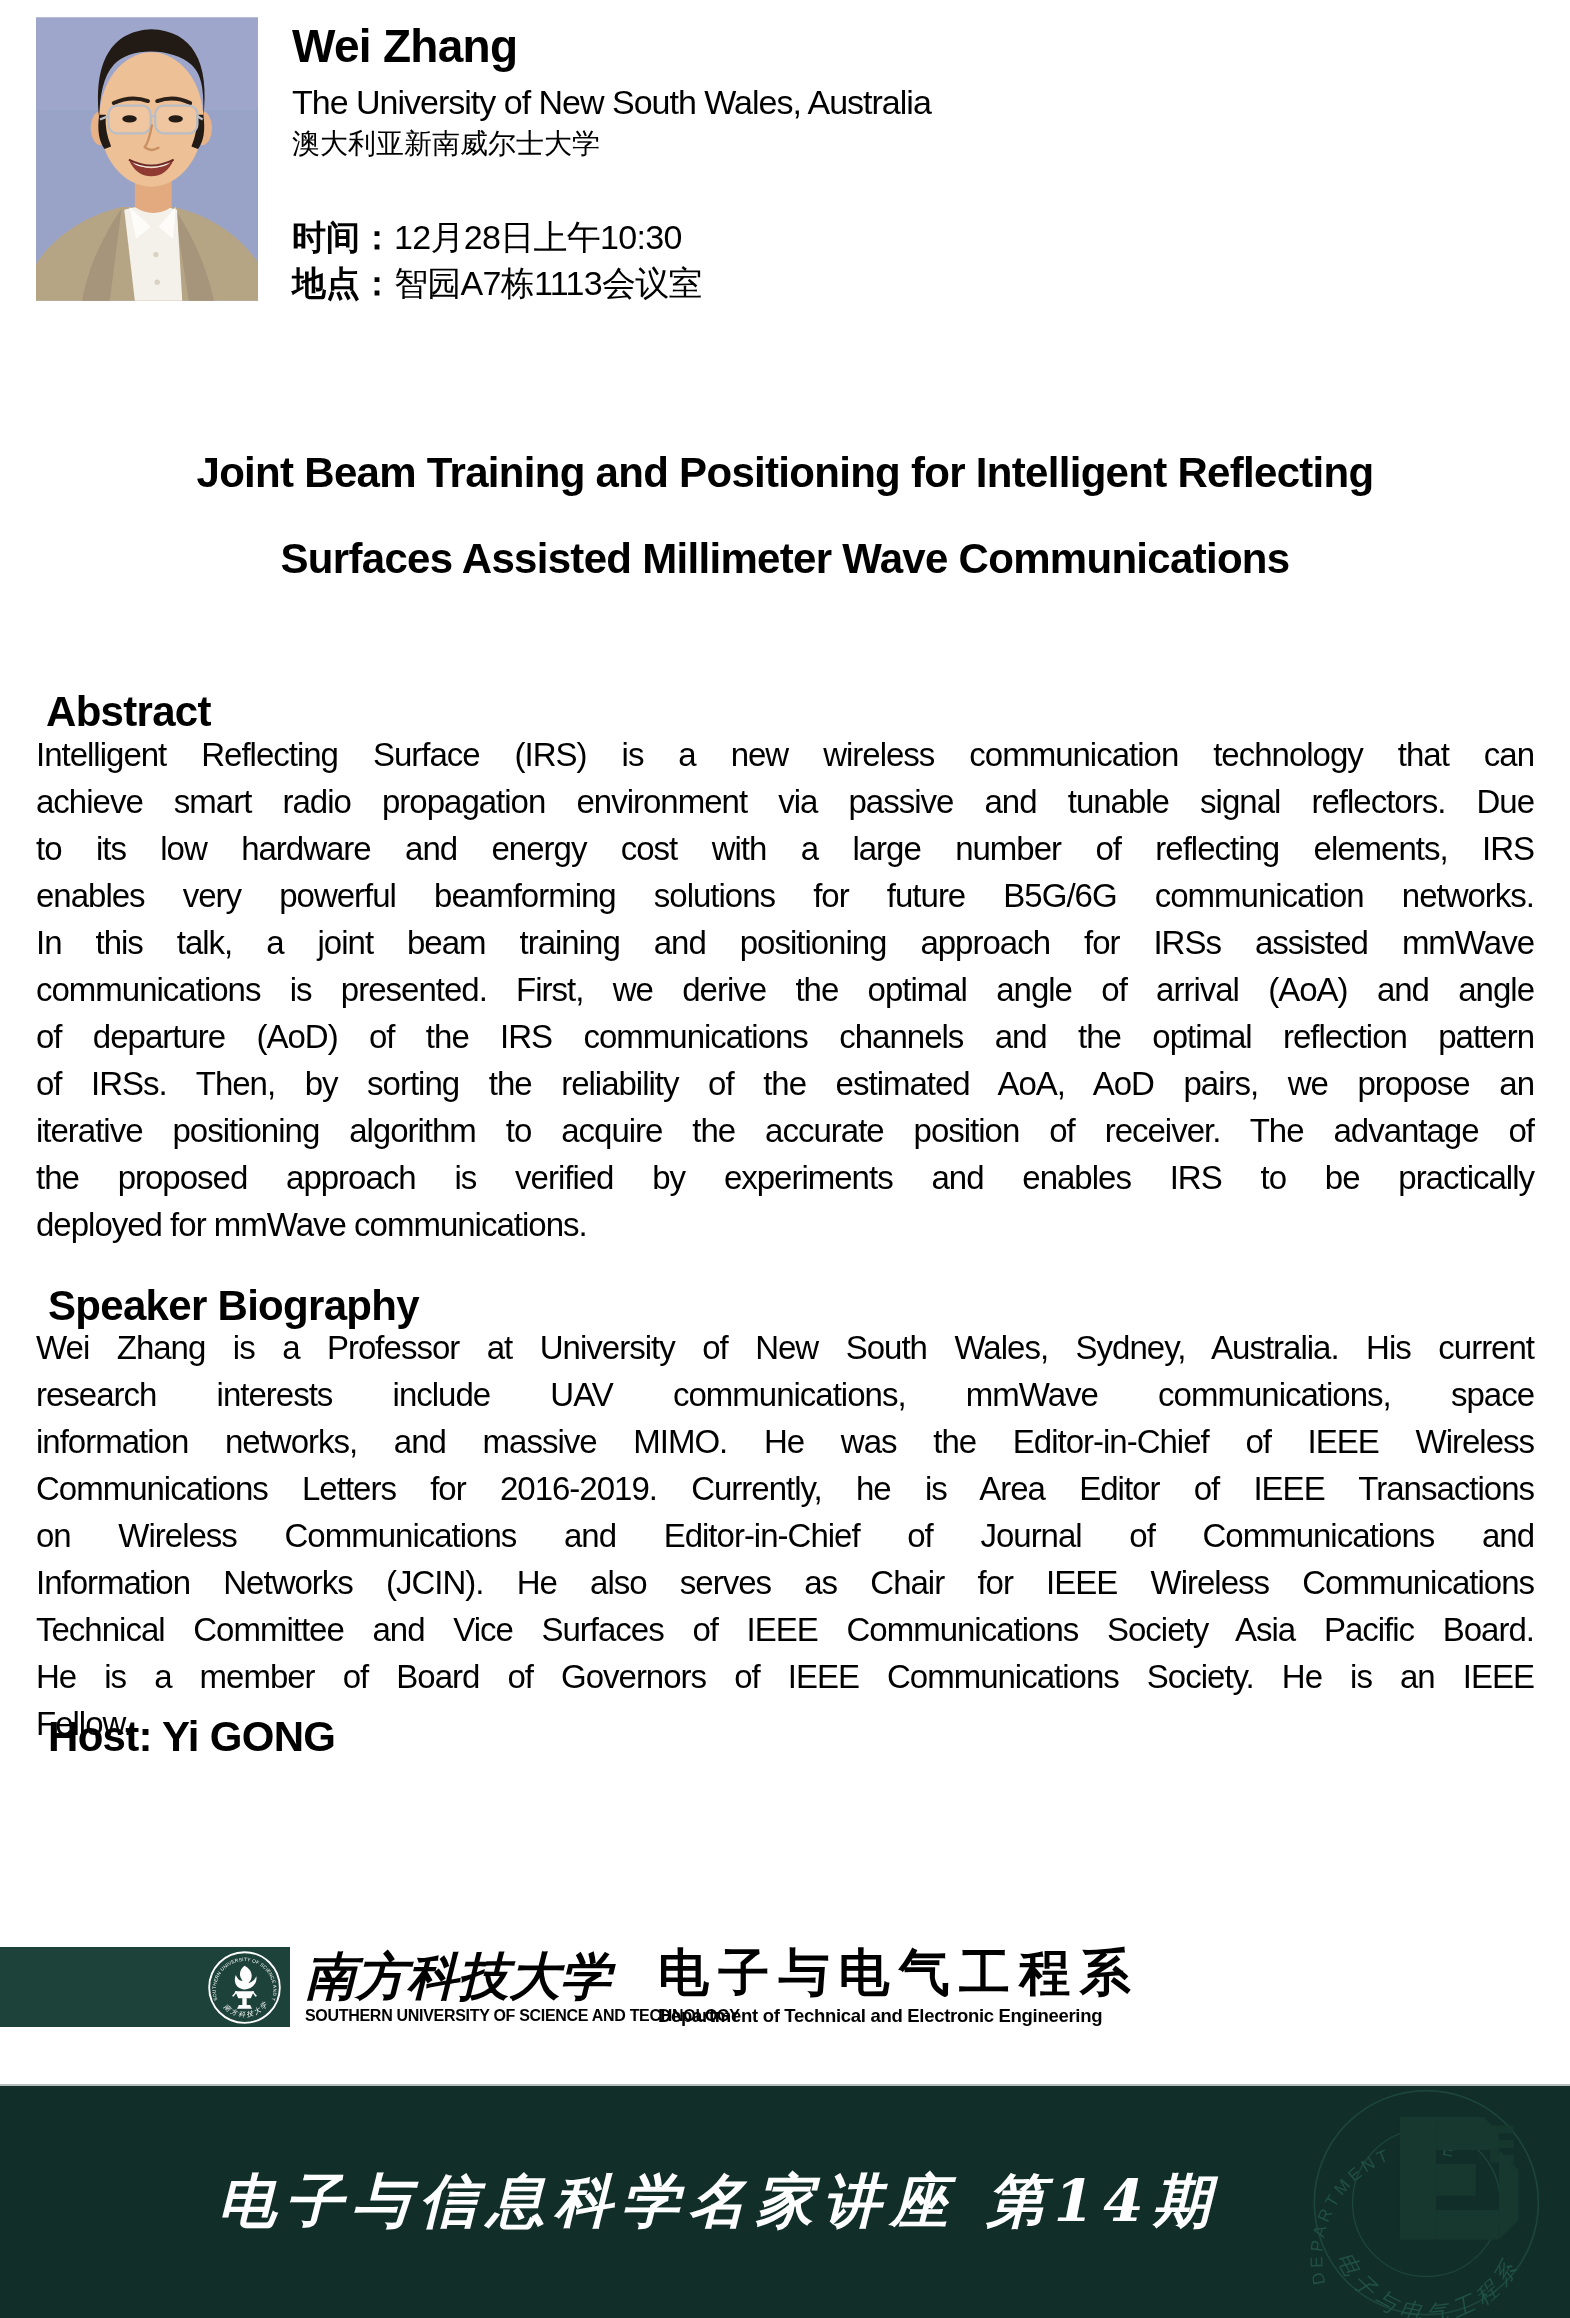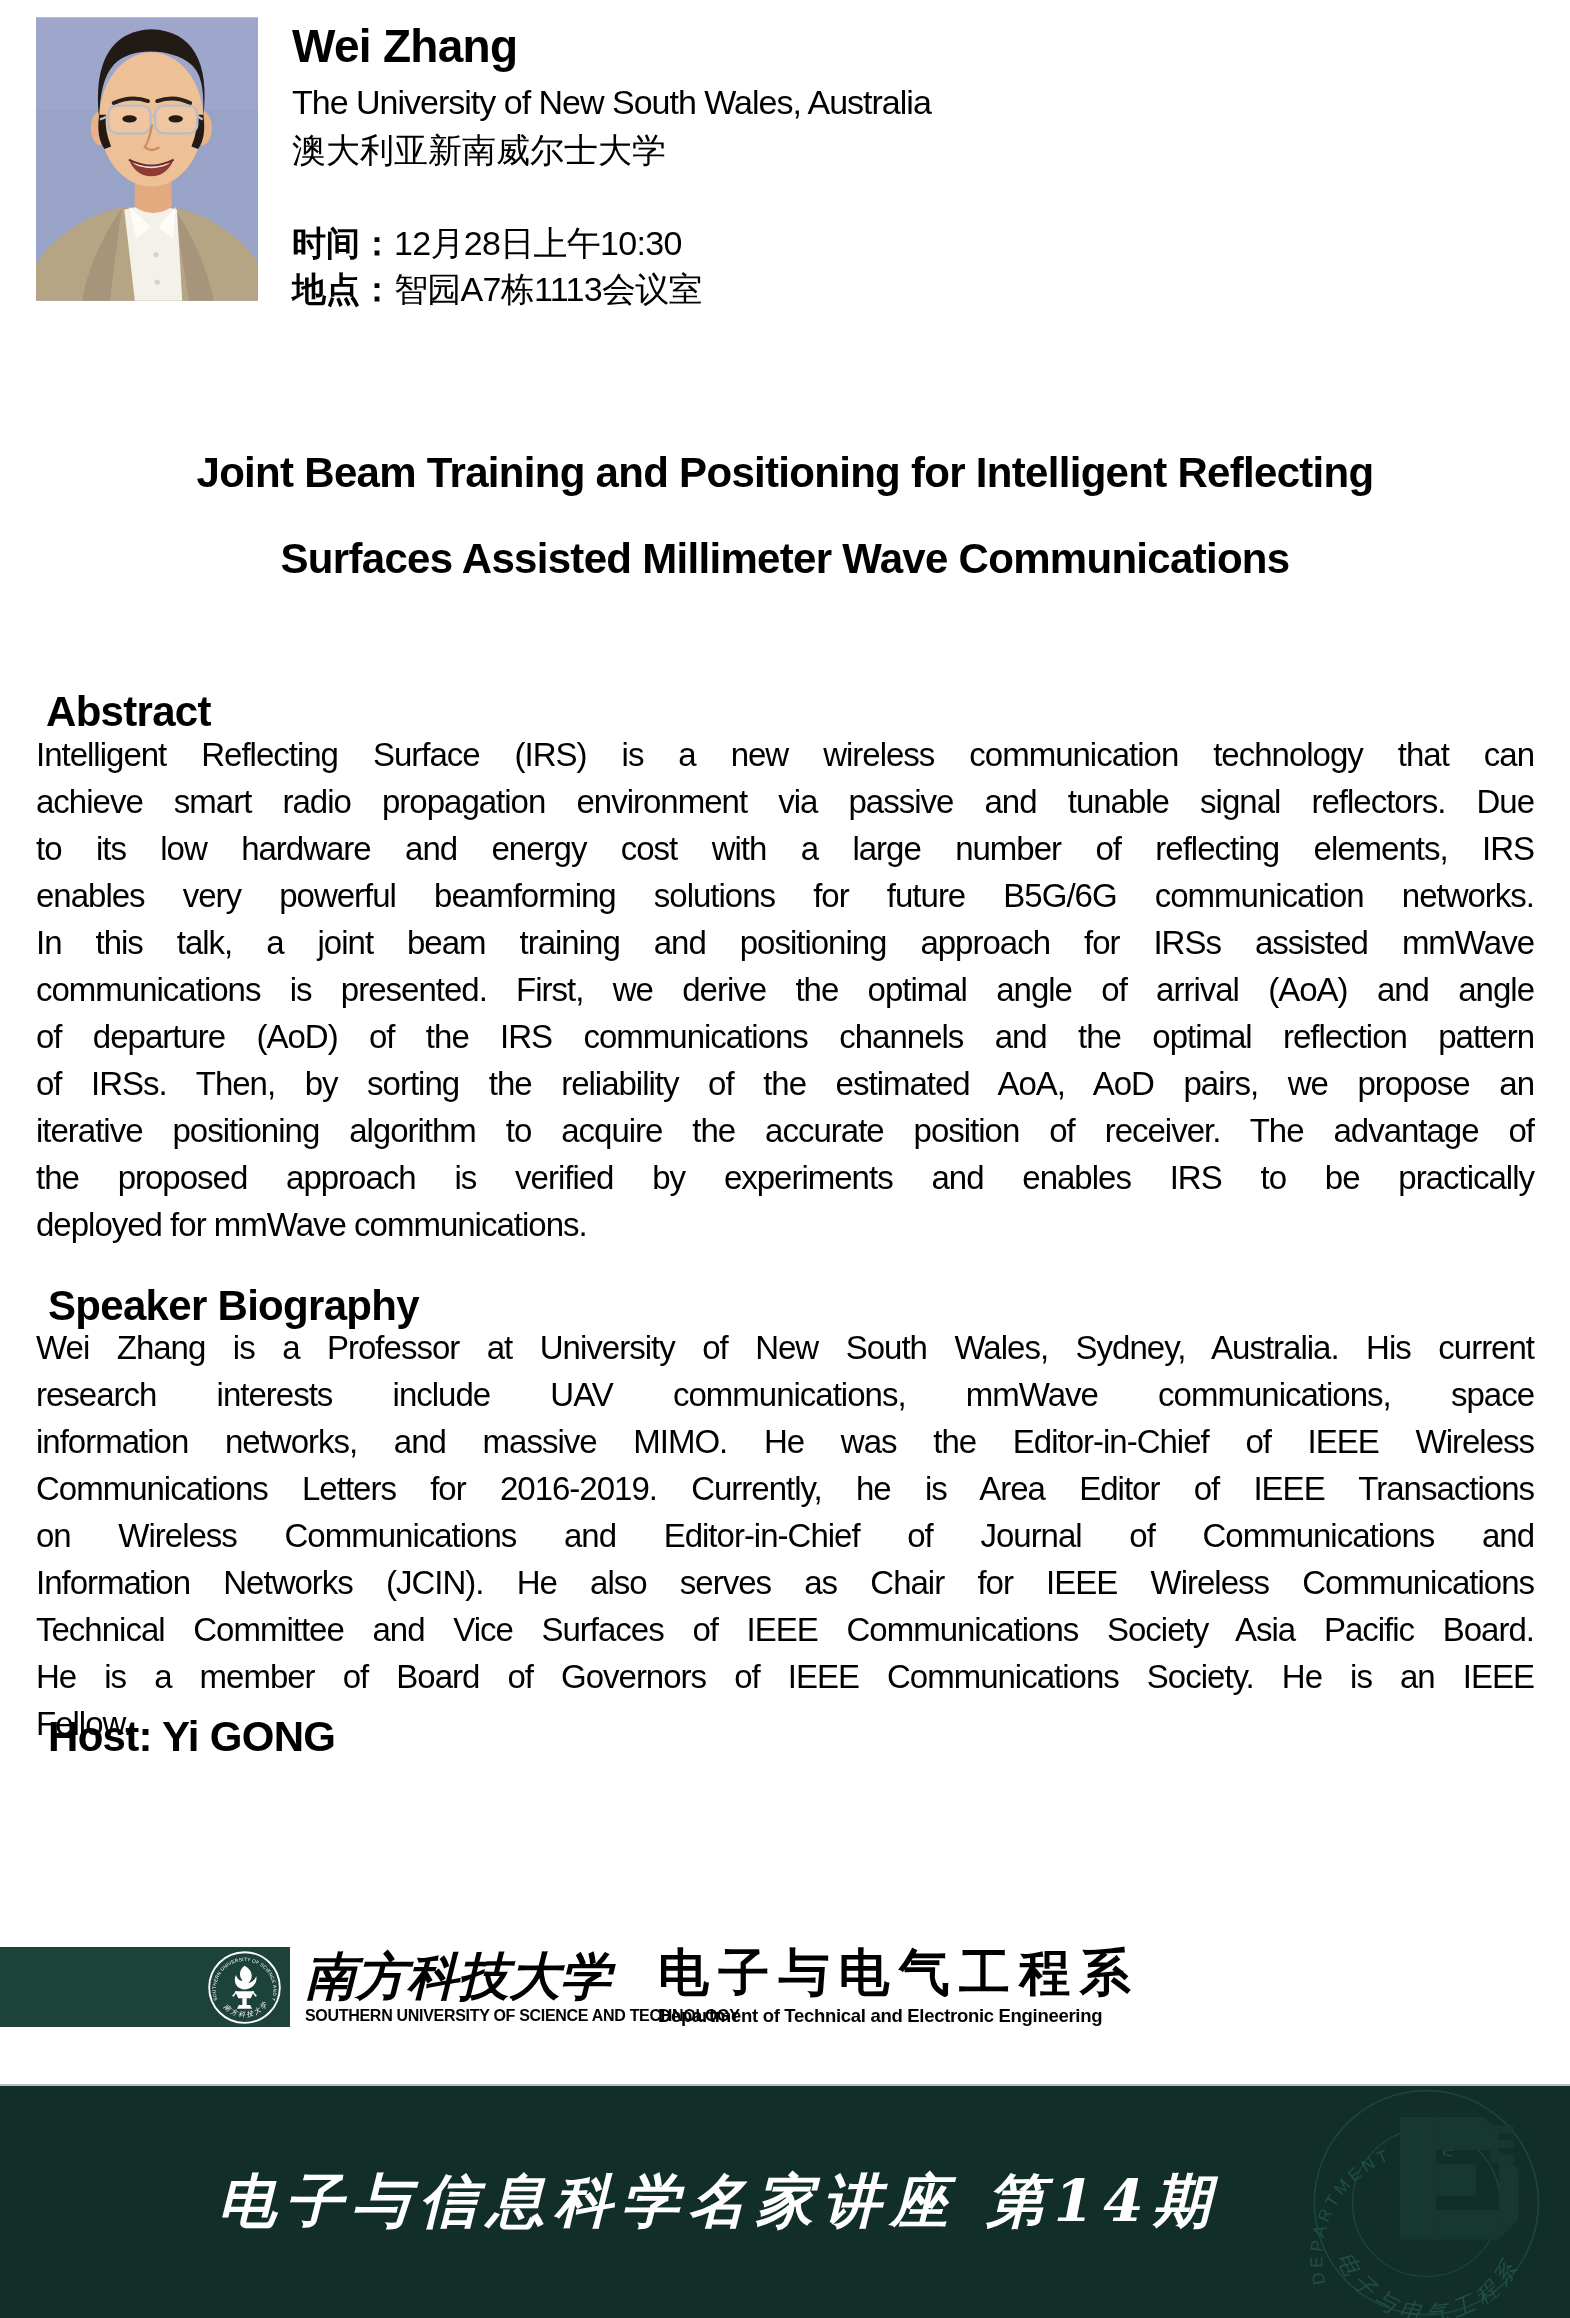--- a/index.html
+++ b/index.html
@@ -5,21 +5,21 @@
   html,body{margin:0;padding:0;background:#ffffff;}
   body{width:1571px;height:2319px;position:relative;overflow:hidden;
        font-family:"Liberation Sans","DejaVu Sans",sans-serif;color:#000;}
   .abs{position:absolute;}
 
   
   .photo-frame{left:36px;top:16.5px;width:222px;height:284px;overflow:hidden;}
   .speaker-info{left:292px;top:18.5px;width:1240px;}
   .speaker-name{font-size:46px;font-weight:bold;letter-spacing:-0.7px;line-height:55px;}
   .affil{font-size:34px;letter-spacing:-1px;line-height:41px;margin-top:8px;}
-  .affil-zh{font-size:34px;line-height:42px;margin-top:6px;}
+  .affil-zh{font-size:28px;line-height:42px;margin-top:0;}
   .meta{margin-top:49px;font-size:34px;line-height:46px;letter-spacing:-0.7px;}
   .meta b{letter-spacing:0;}
 
   
   .talk-title{left:36px;top:430px;width:1498px;text-align:center;
               font-size:42px;font-weight:bold;letter-spacing:-0.7px;line-height:86px;}
 
   
   .sec-head{left:36px;font-size:42px;font-weight:bold;letter-spacing:-0.7px;line-height:47px;}
   .body-text{left:36px;width:1498px;font-size:33px;letter-spacing:-1px;line-height:47px;}

